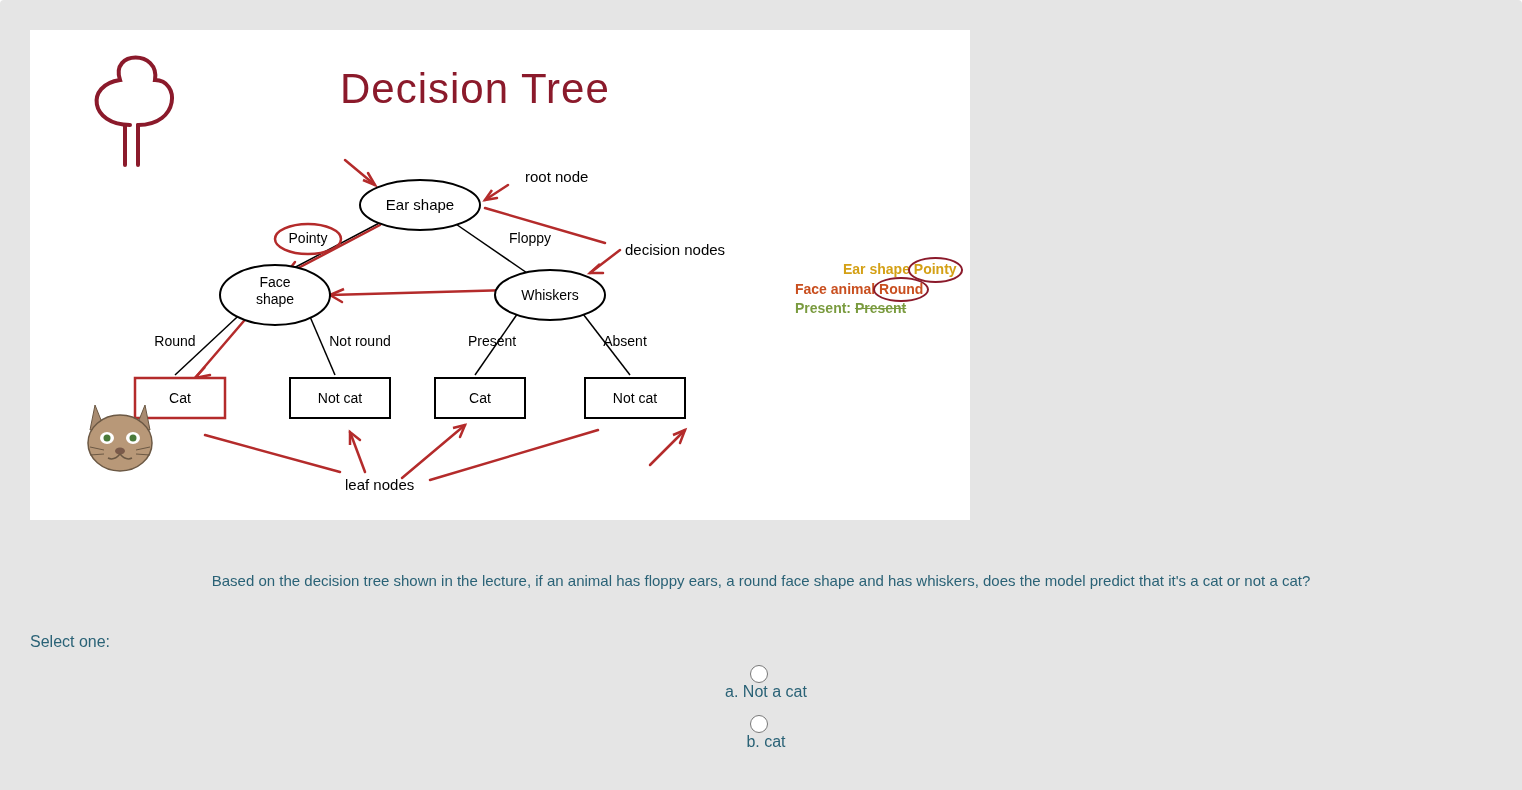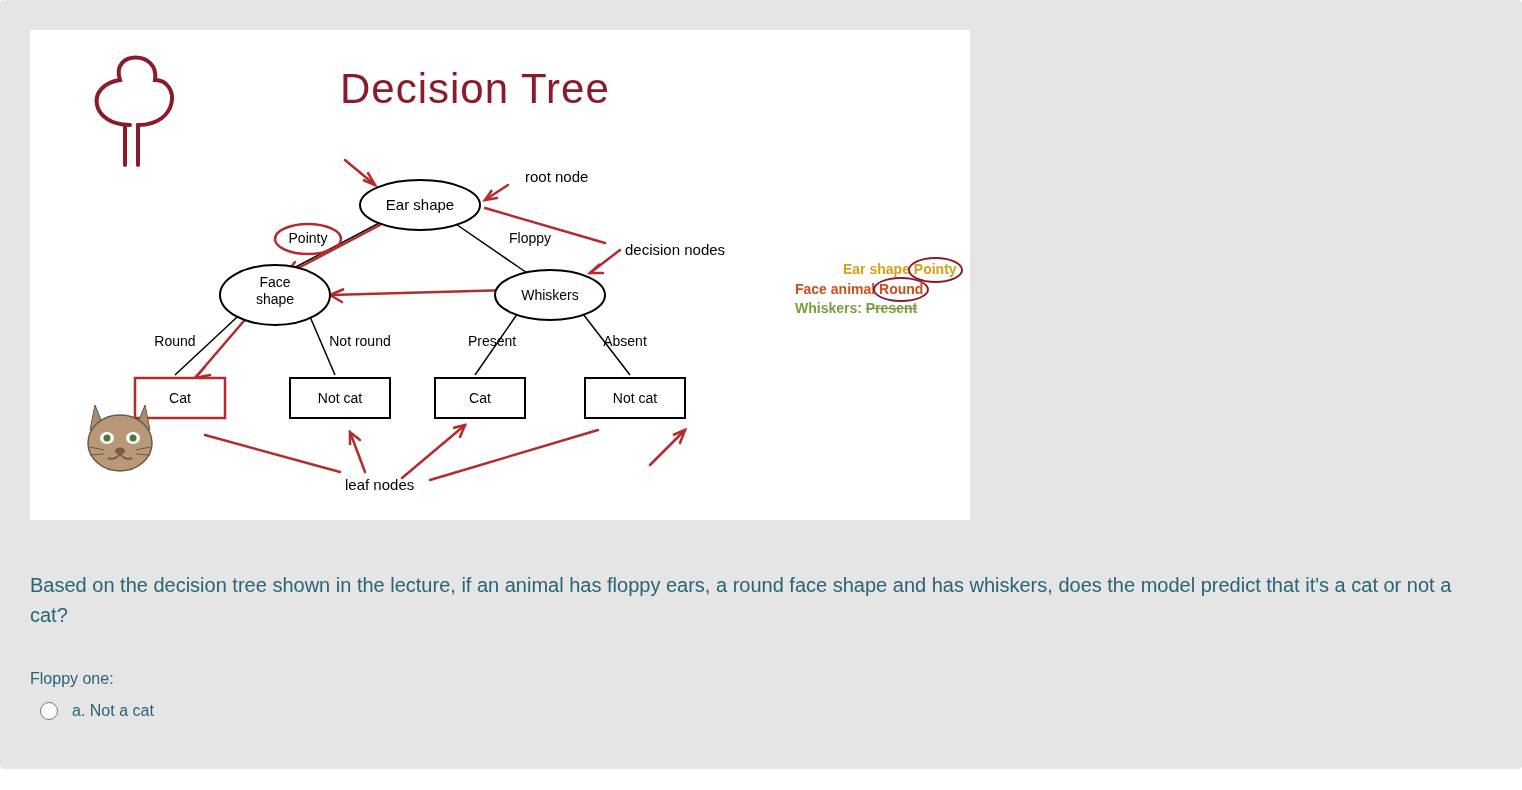--- a/index.html
+++ b/index.html
@@ -37,34 +37,36 @@
     }
     .tree-svg {
       position: absolute;
       top: 0;
       left: 0;
       width: 940px;
       height: 490px;
     }
     .question-text {
       color: #2a6276;
-      font-size: 20px;
+      font-size: 15px;
       line-height: 1.5;
       margin-bottom: 40px;
+      text-align: center;
     }
     .select-prompt {
       color: #2a6276;
       font-size: 16px;
       margin-bottom: 14px;
     }
     .option-row {
       display: flex;
-      align-items: flex-end;
+      align-items: center;
       margin-bottom: 14px;
       margin-left: 10px;
+      flex-direction: column;
     }
     .option-row input[type="radio"] {
       width: 18px;
       height: 18px;
       margin-right: 14px;
       accent-color: #666;
     }
     .option-label {
       color: #2a6276;
       font-size: 16px;
@@ -200,31 +202,35 @@
     <div class="annotation-box">
       <div class="anno-line1">
         <span>Ear shape</span>
         <span class="anno-circle">Pointy</span>
       </div>
       <div class="anno-line2">
         <span>Face animal</span>
         <span class="anno-circle">Round</span>
       </div>
       <div class="anno-line3">
-        <span>Whiskers:</span>
+        <span>Present:</span>
         <span style="text-decoration:line-through">Present</span>
       </div>
     </div>
   </div>
 
   <p class="question-text">Based on the decision tree shown in the lecture, if an animal has floppy ears, a round face shape and has whiskers, does the model predict that it's a cat or not a cat?</p>
 
   <div>
-    <p class="select-prompt">Floppy one:</p>
+    <p class="select-prompt">Select one:</p>
 
     <div class="option-row">
       <input type="radio" name="answer" style="">
       <span class="option-label">a. Not a cat</span>
     </div>
 
+    <div class="option-row">
+      <input type="radio" name="answer" style="">
+      <span class="option-label">b. cat</span>
+    </div>
   </div>
 
 </div>
 
 </body></html>

